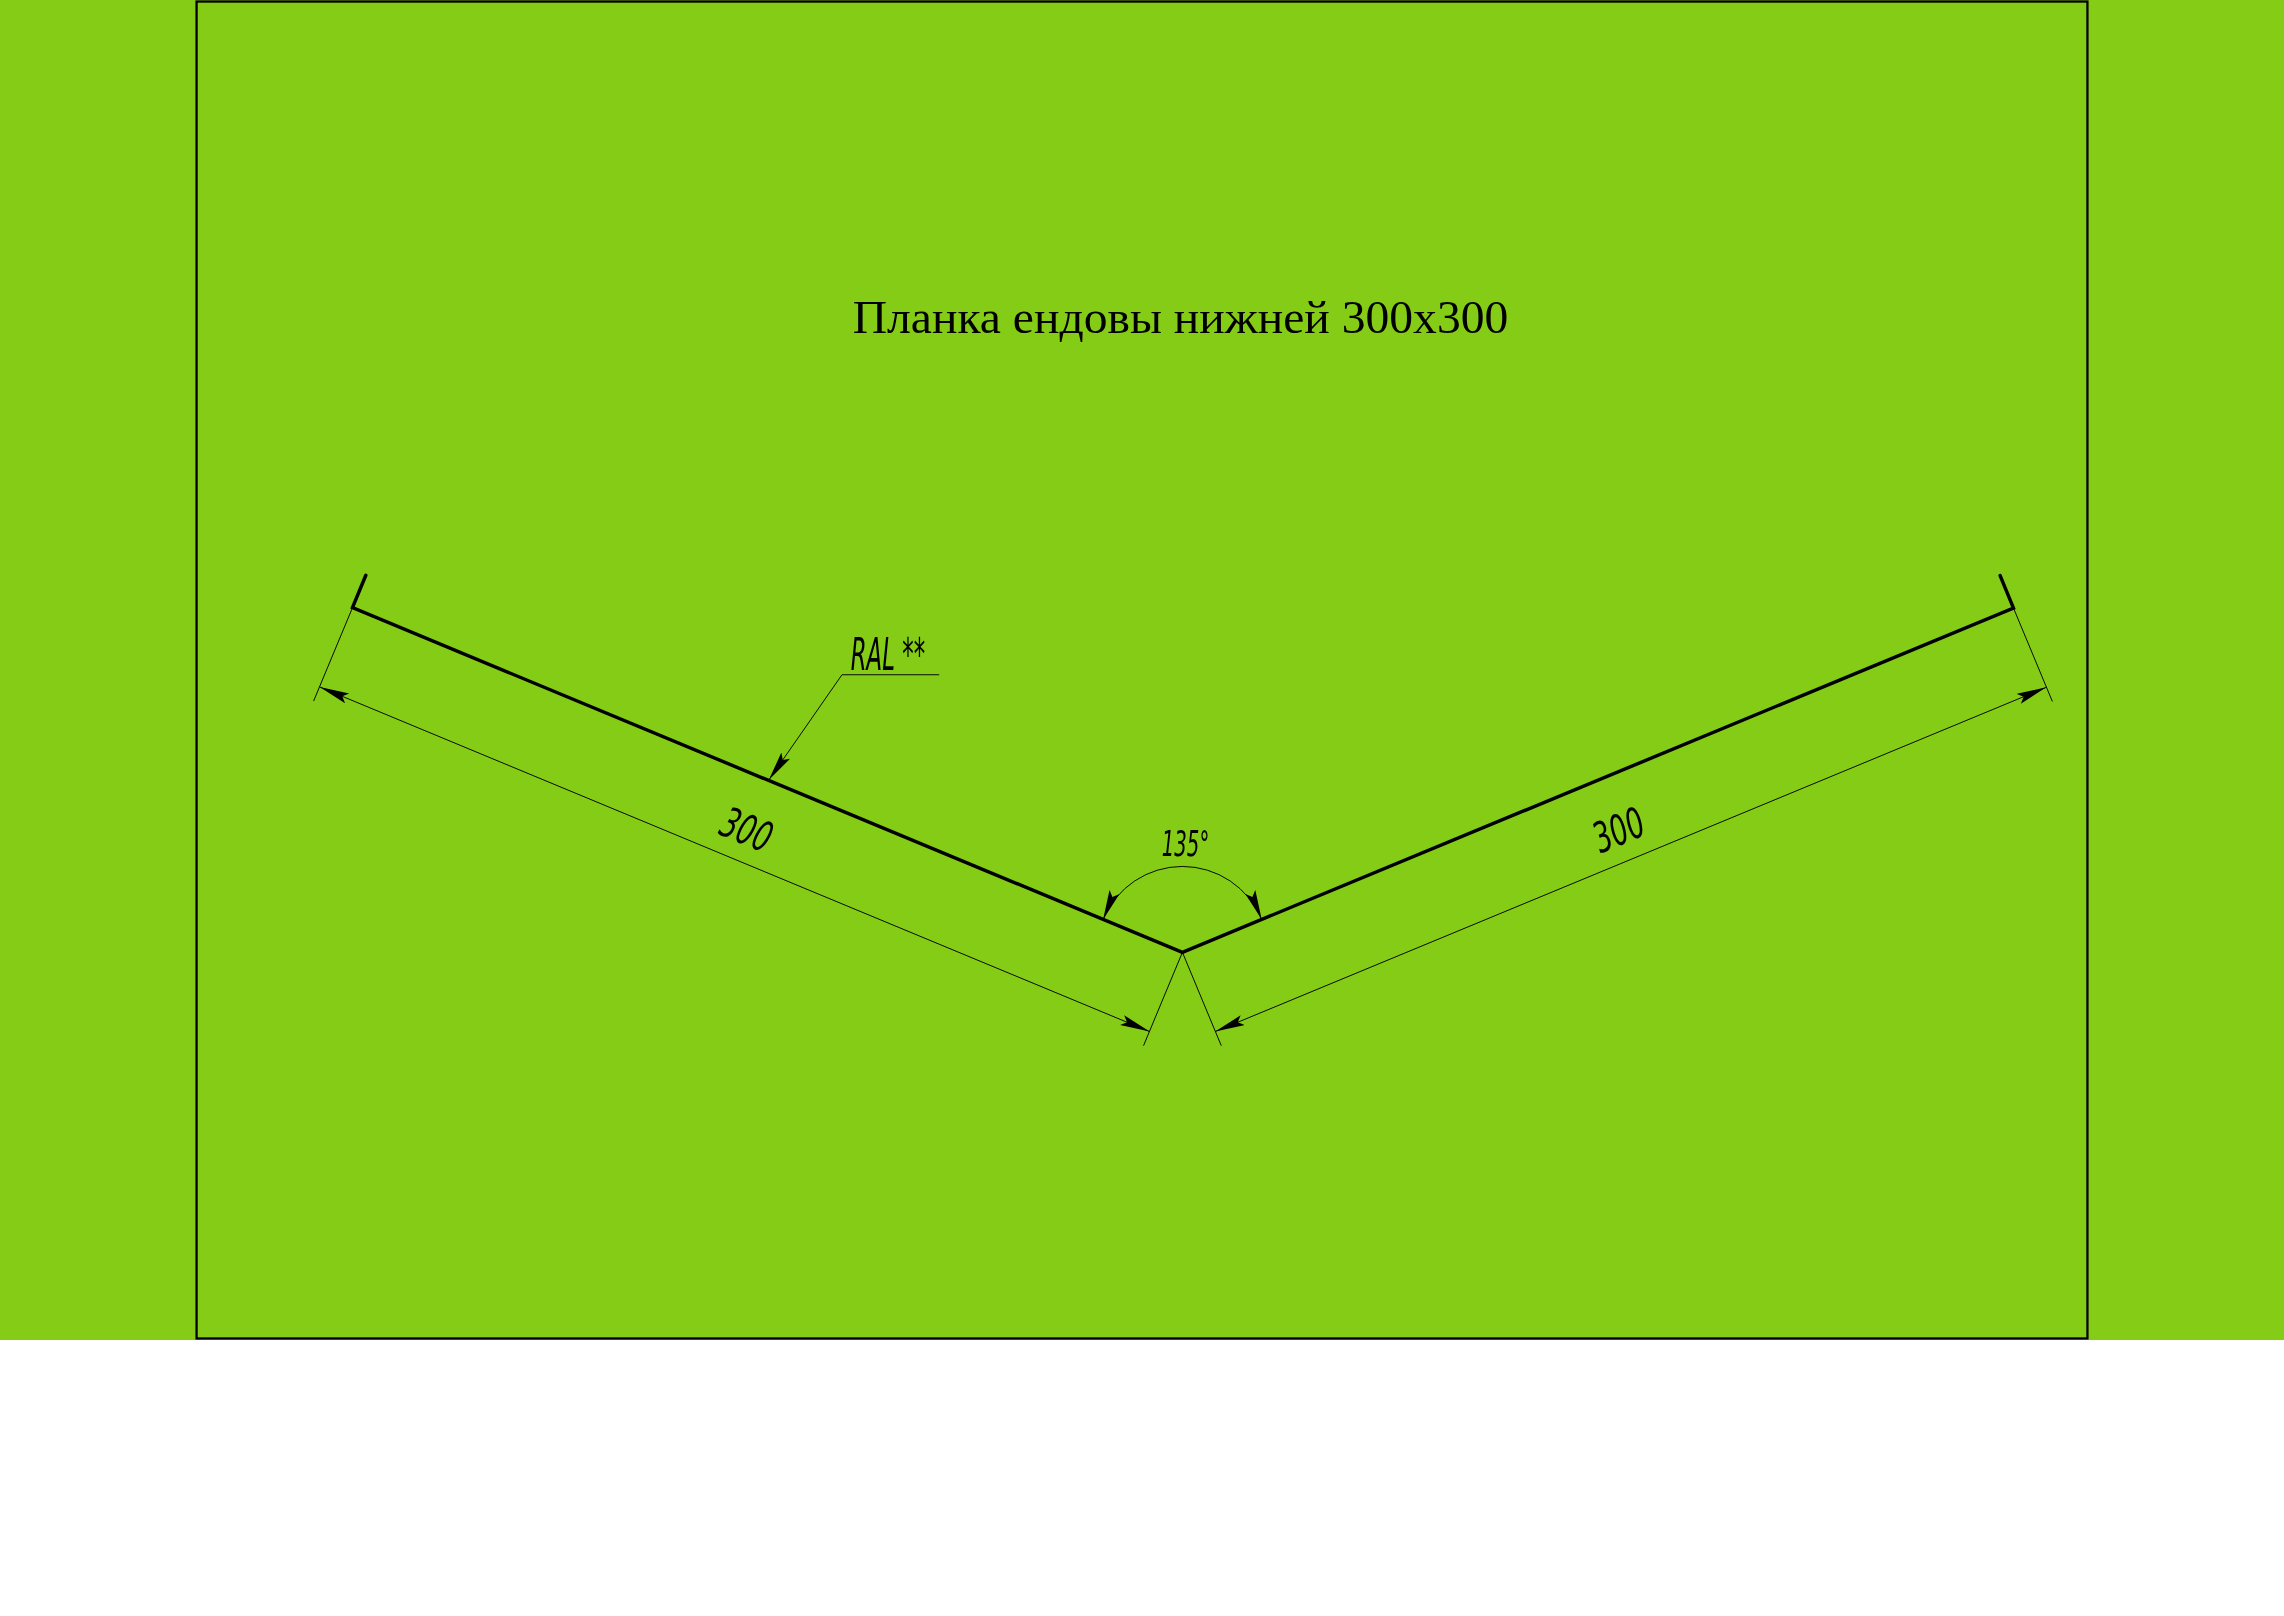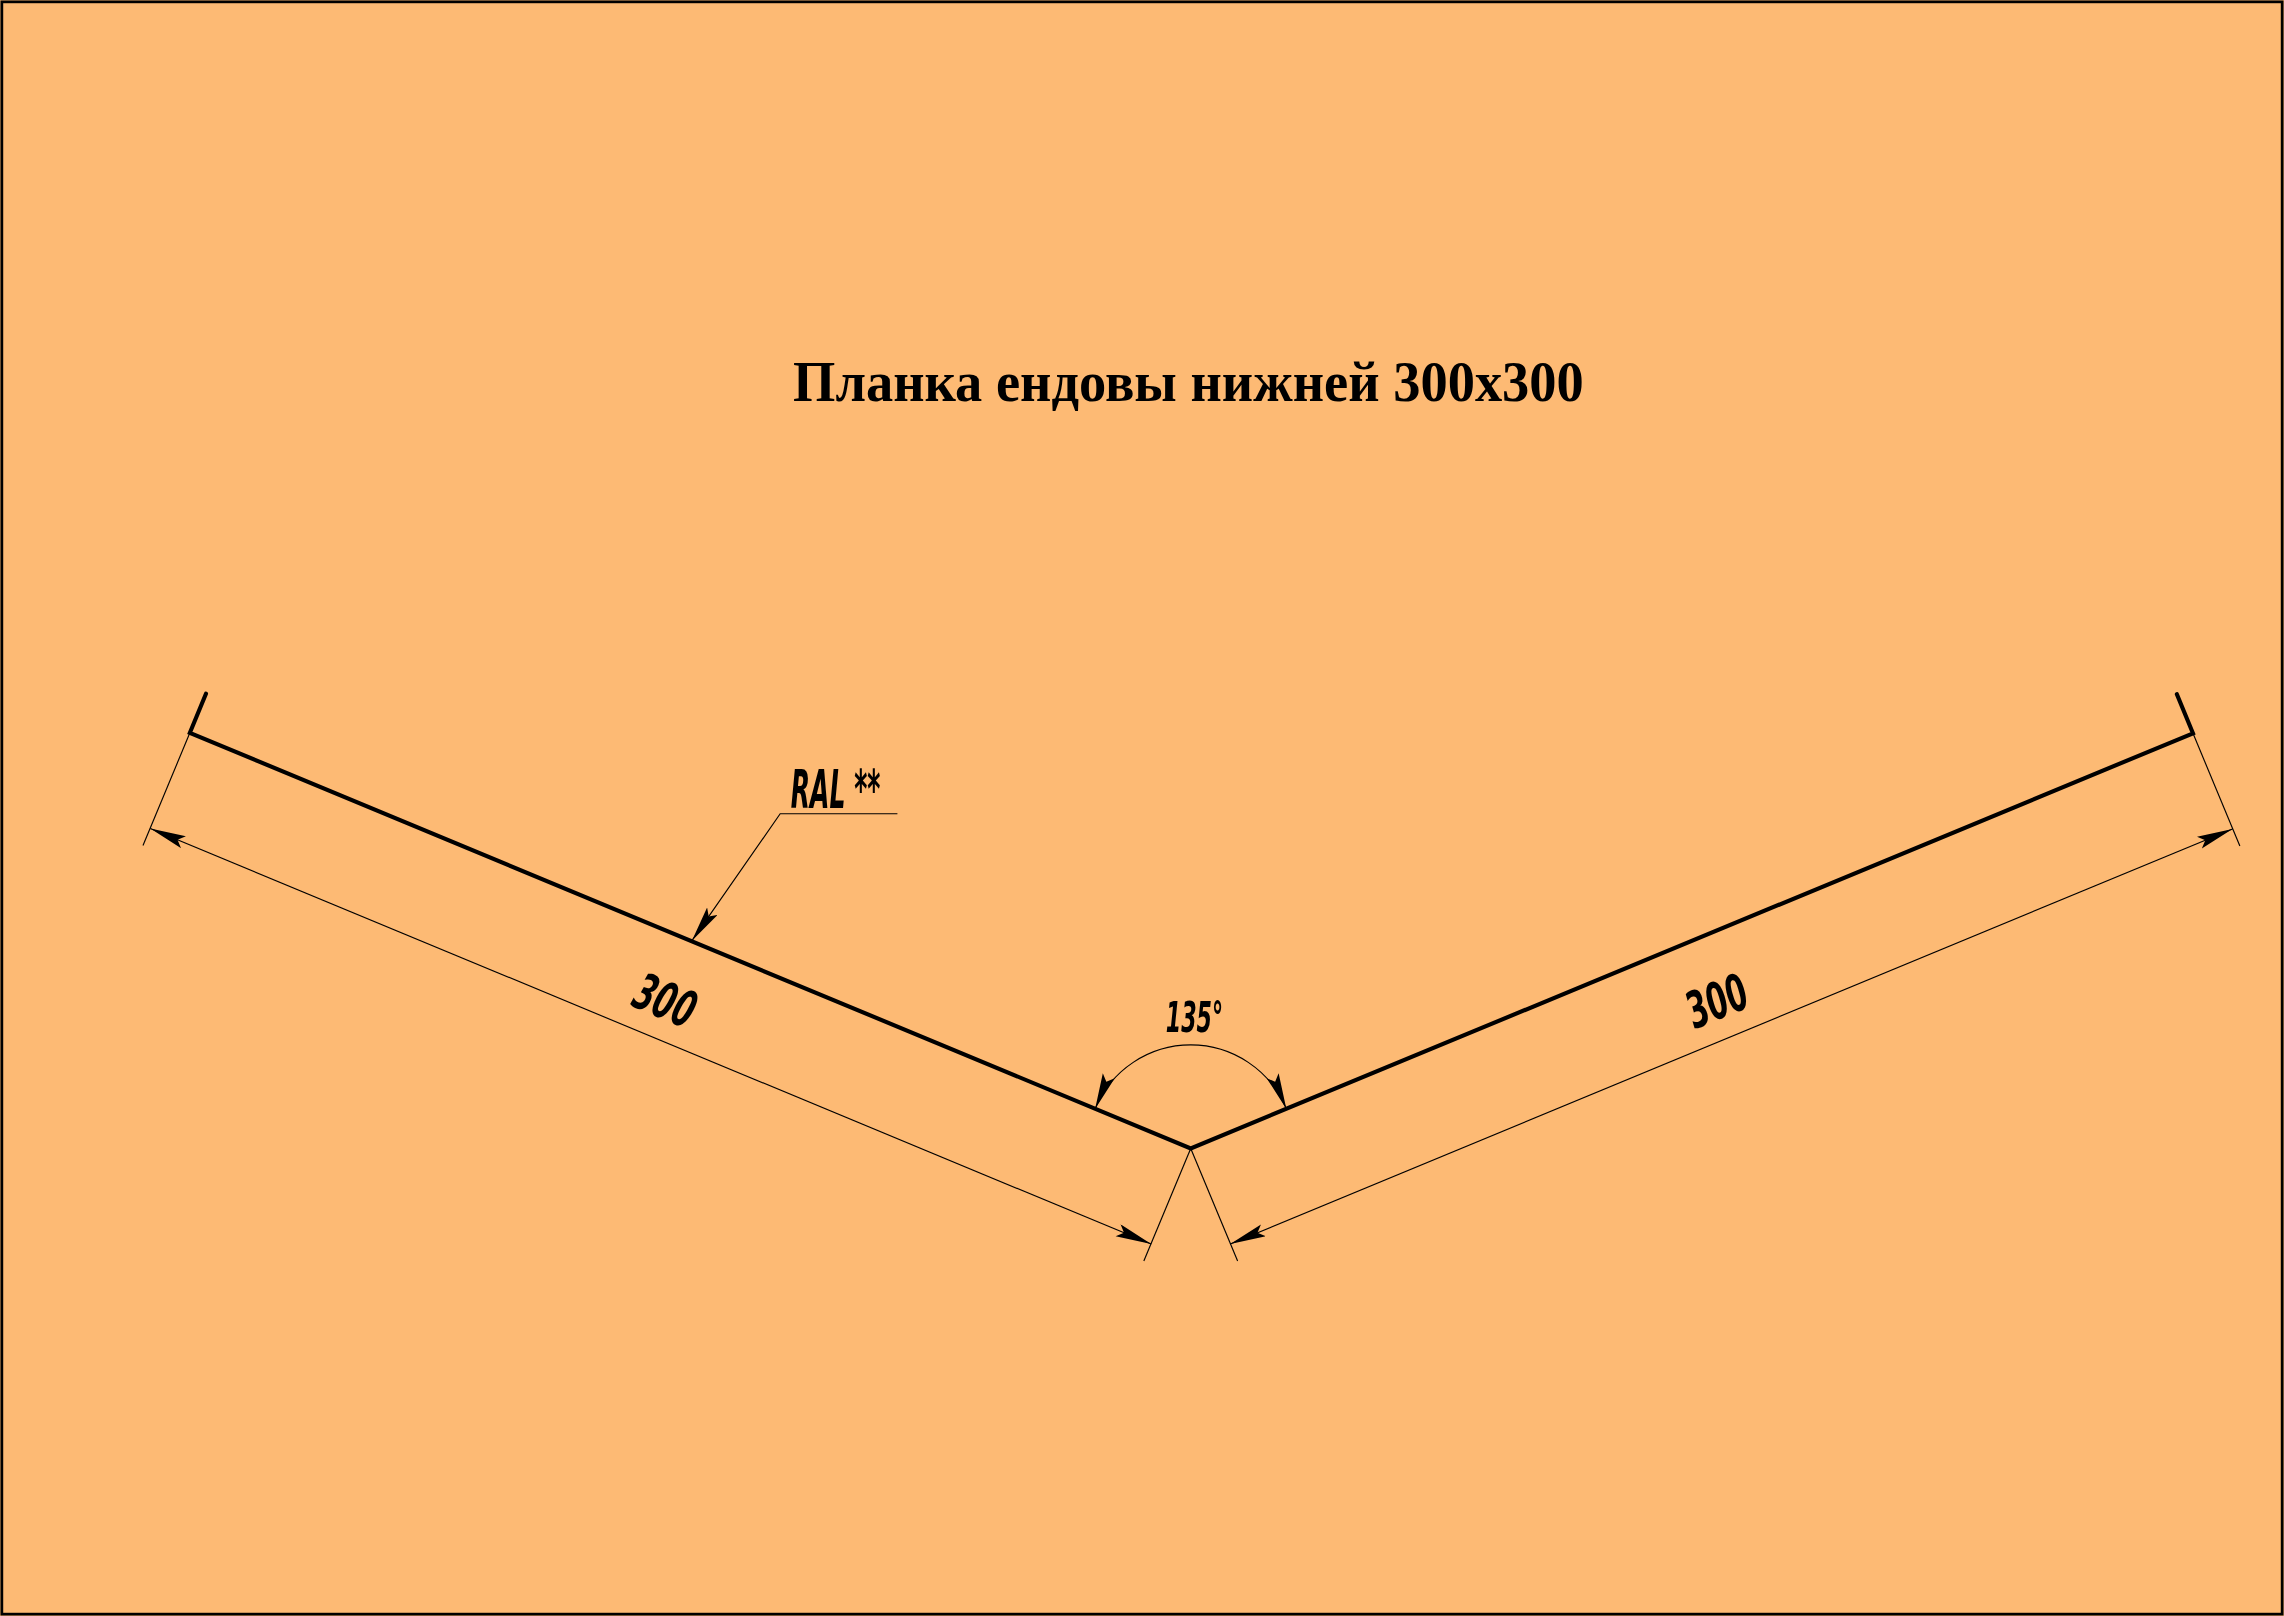--- a/index.html
+++ b/index.html
@@ -5,24 +5,23 @@
   html, body {
     margin: 0;
     padding: 0;
     background: #ffffff;
     width: 2284px;
     height: 1616px;
   }
   .sheet {
     position: relative;
     width: 2284px;
-    height: 1616px;
-    background: #fdba74;
+    height: 1340px;
+    background: #84cc16;
     overflow: hidden;
-    font-weight: bold;
   }
   svg.drawing {
     display: block;
     width: 100%;
     height: 100%;
   }
   .thick-line {
     fill: none;
     stroke: #000000;
     stroke-width: 9;

